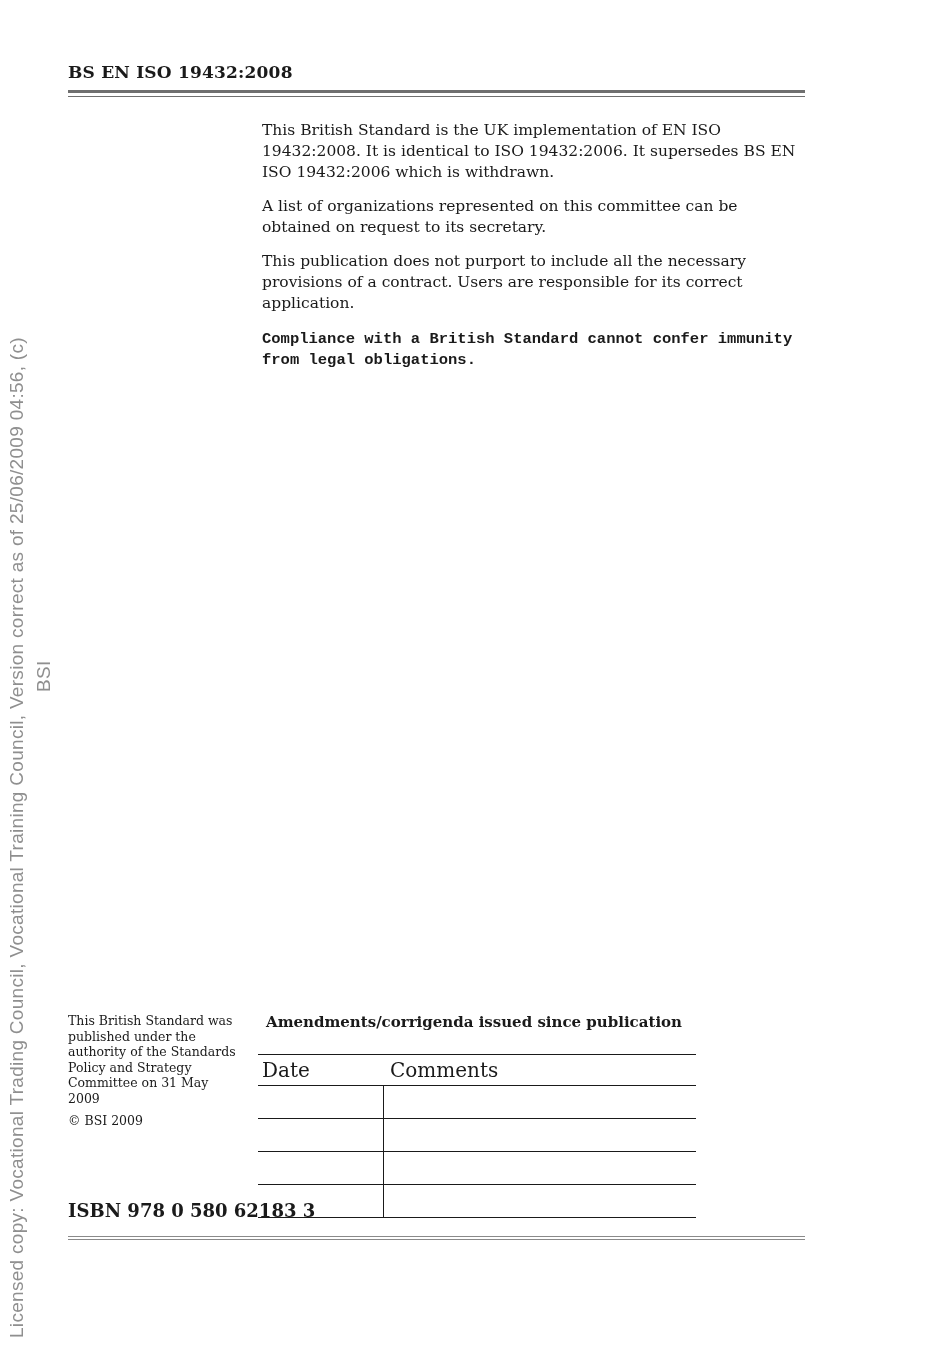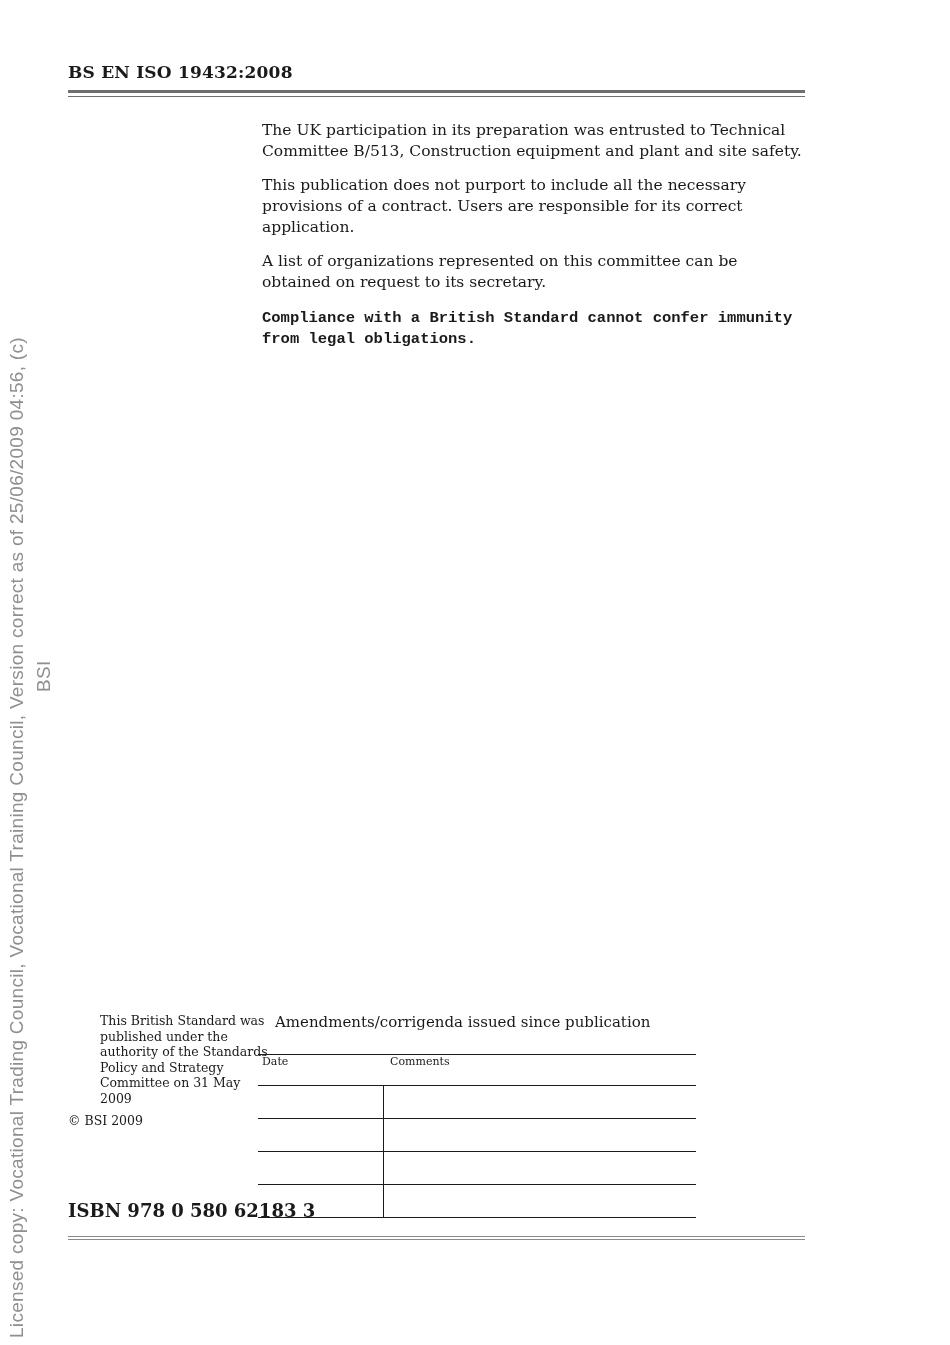--- a/index.html
+++ b/index.html
@@ -89,21 +89,20 @@
   }
 
   
   .pub-note {
     position: absolute;
     left: 68px;
     top: 1013px;
     width: 172px;
     font-size: 12.5px;
     line-height: 15.5px;
-    margin-left: 32px;
   }
   .copyright {
     position: absolute;
     left: 68px;
     top: 1113px;
     font-size: 12.5px;
   }
   .isbn {
     position: absolute;
     left: 68px;
@@ -114,31 +113,32 @@
 
   
   .amend-block {
     position: absolute;
     left: 258px;
     top: 1013px;
     width: 438px;
   }
   .amend-title {
     font-size: 15px;
-    font-weight: normal;
-    margin: 0 0 23px 17px;
+    font-weight: bold;
+    margin: 0 0 23px 8px;
   }
   .amend-table {
     border-top: 1.5px solid #1a1a1a;
   }
   .amend-header {
     display: flex;
+    align-items: center;
     height: 31px;
     border-bottom: 1.5px solid #1a1a1a;
-    font-size: 11px;
+    font-size: 20px;
   }
   .amend-header .hcell-date {
     width: 126px;
     padding-left: 4px;
   }
   .amend-header .hcell-comments {
     flex: 1;
     padding-left: 6px;
   }
   .amend-row {
@@ -170,23 +170,23 @@
 <div class="page">
 
   <div class="wm-line1">Licensed copy: Vocational Trading Council, Vocational Training Council, Version correct as of 25/06/2009 04:56, (c)</div>
   <div class="wm-line2">BSI</div>
 
   <div class="doc-header">BS EN ISO 19432:2008</div>
 
   <div class="header-rule"></div>
 
   <div class="main-col">
-    <p class="body-para">The UK participation in its preparation was entrusted to Technical Committee B/513, Construction equipment and plant and site safety.</p>
+    <p class="body-para">This British Standard is the UK implementation of EN ISO 19432:2008. It is identical to ISO 19432:2006. It supersedes BS EN ISO 19432:2006 which is withdrawn.</p>
+    <p class="body-para">A list of organizations represented on this committee can be obtained on request to its secretary.</p>
     <p class="body-para">This publication does not purport to include all the necessary provisions of a contract. Users are responsible for its correct application.</p>
-    <p class="body-para">A list of organizations represented on this committee can be obtained on request to its secretary.</p>
     <p class="bold-note">Compliance with a British Standard cannot confer immunity from legal obligations.</p>
   </div>
 
   <div class="pub-note">This British Standard was published under the authority of the Standards Policy and Strategy Committee on 31 May 2009</div>
 
   <div class="copyright">© BSI 2009</div>
 
   <div class="isbn">ISBN 978 0 580 62183 3</div>
 
   <div class="amend-block">

